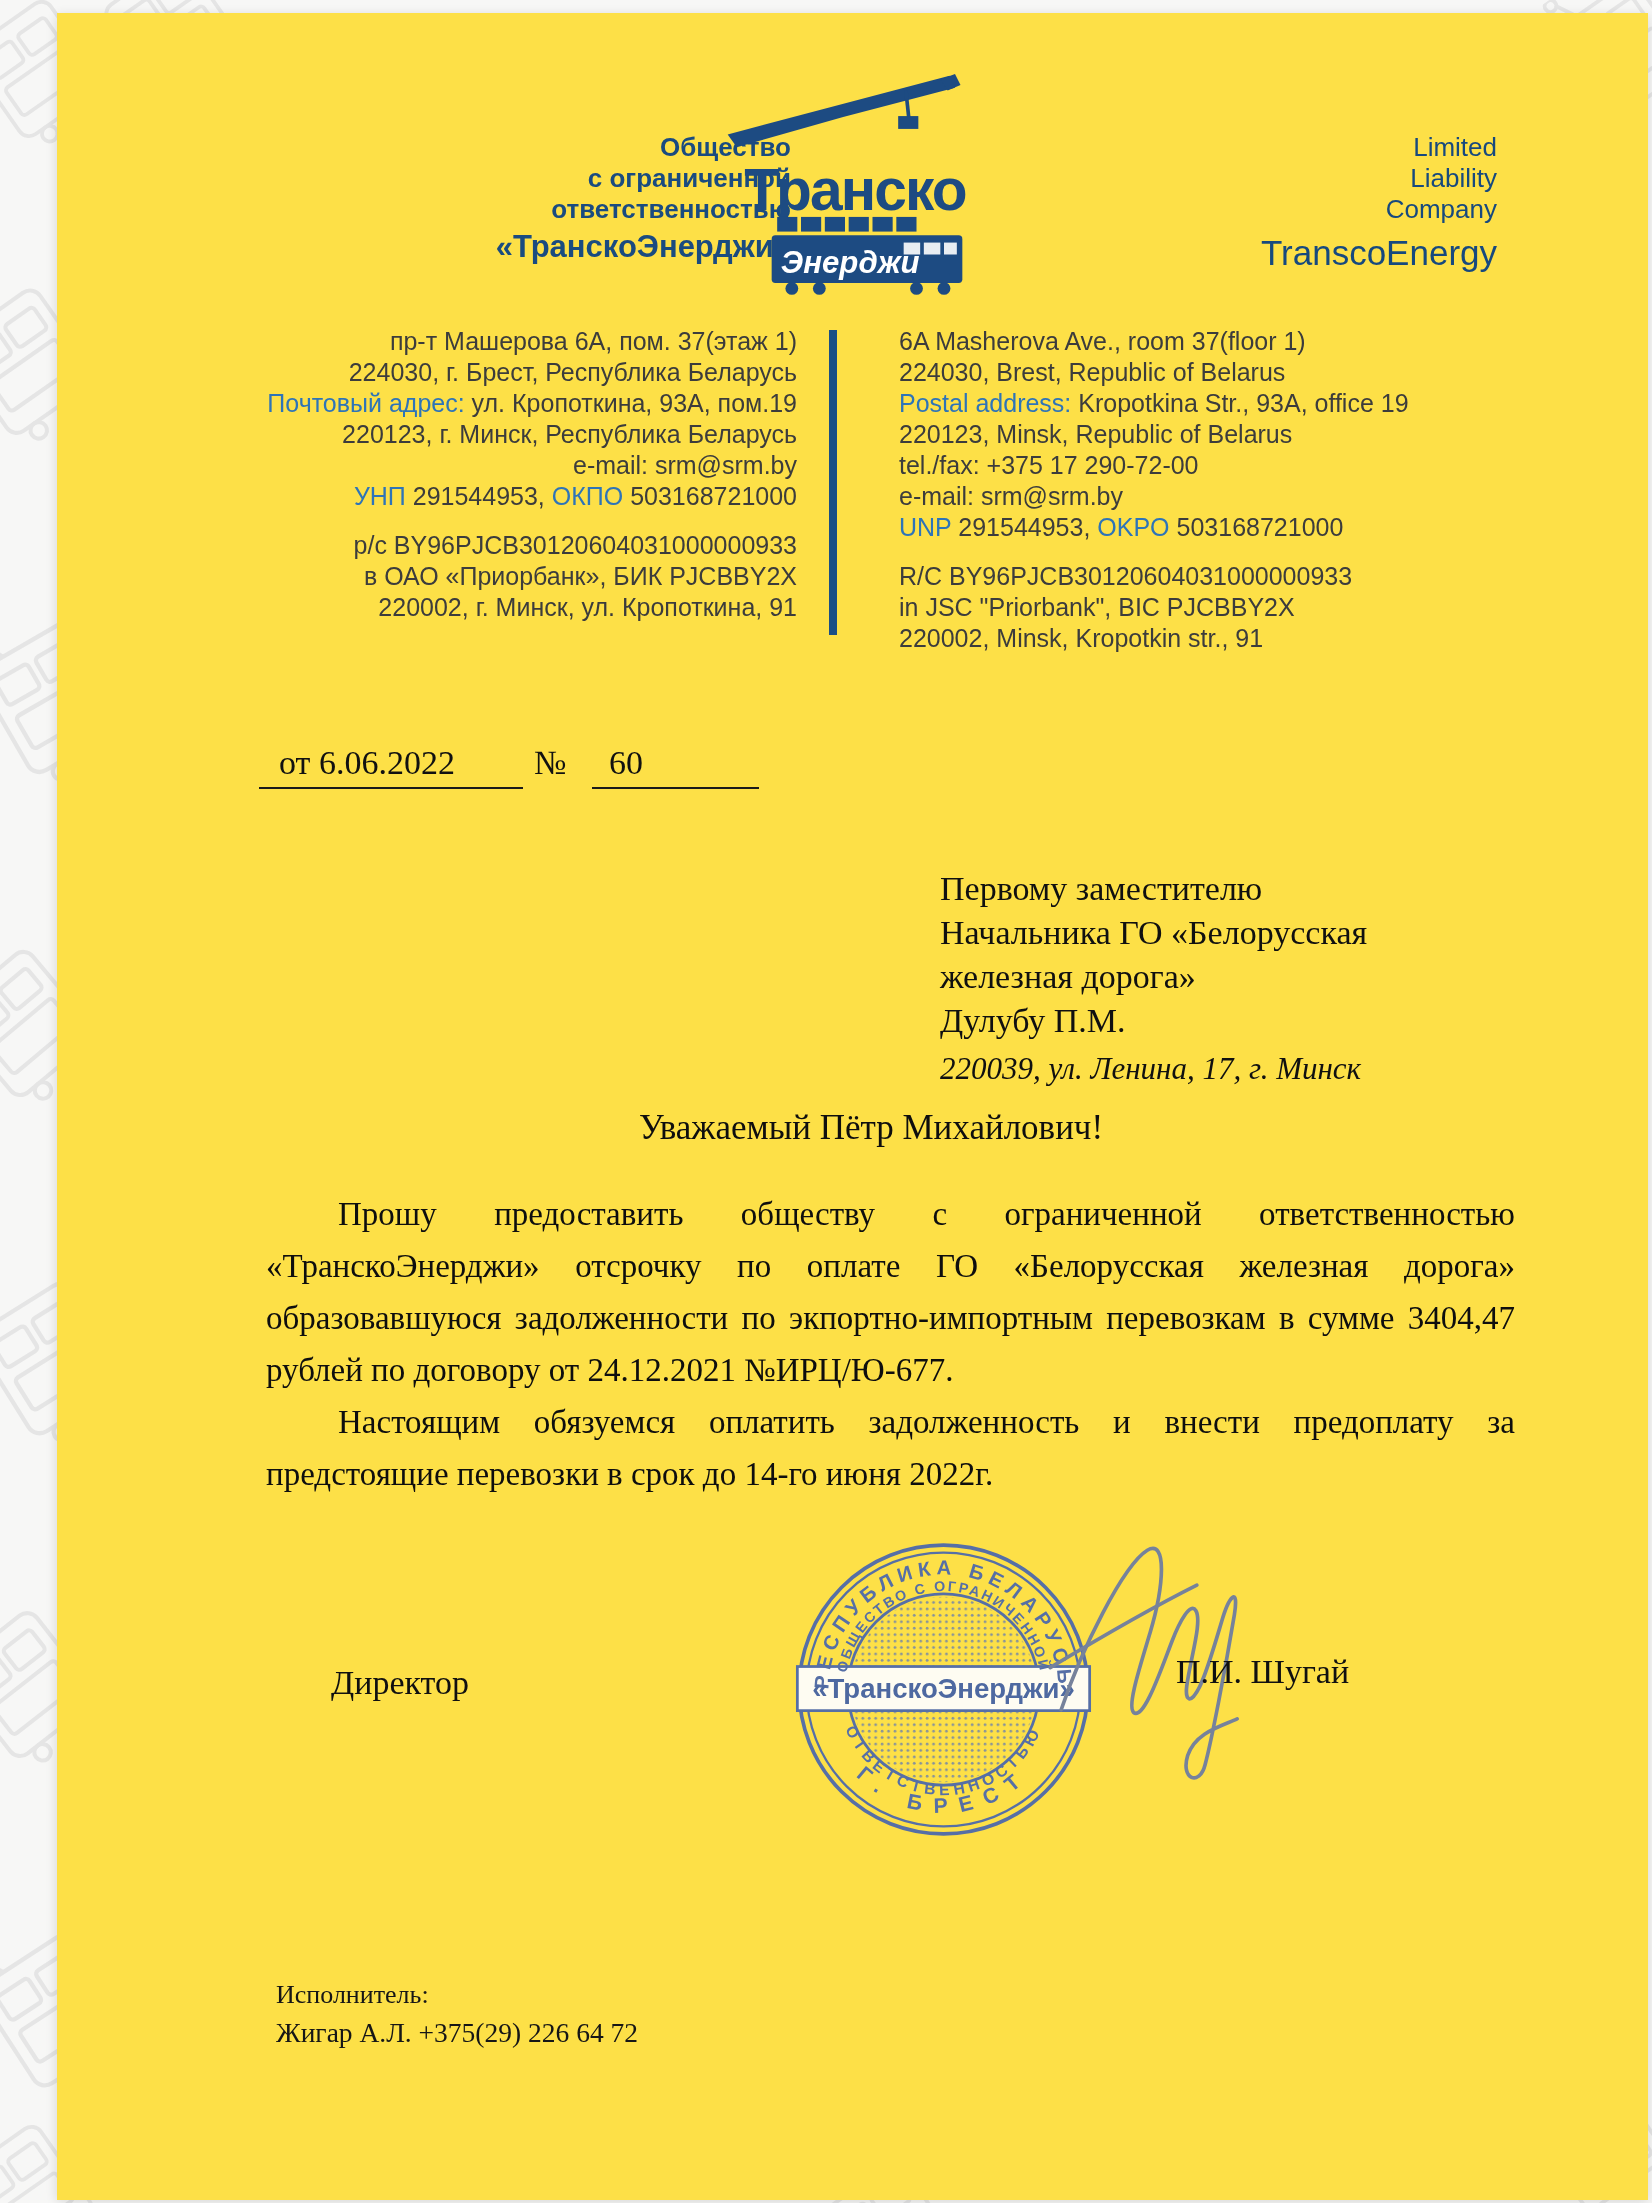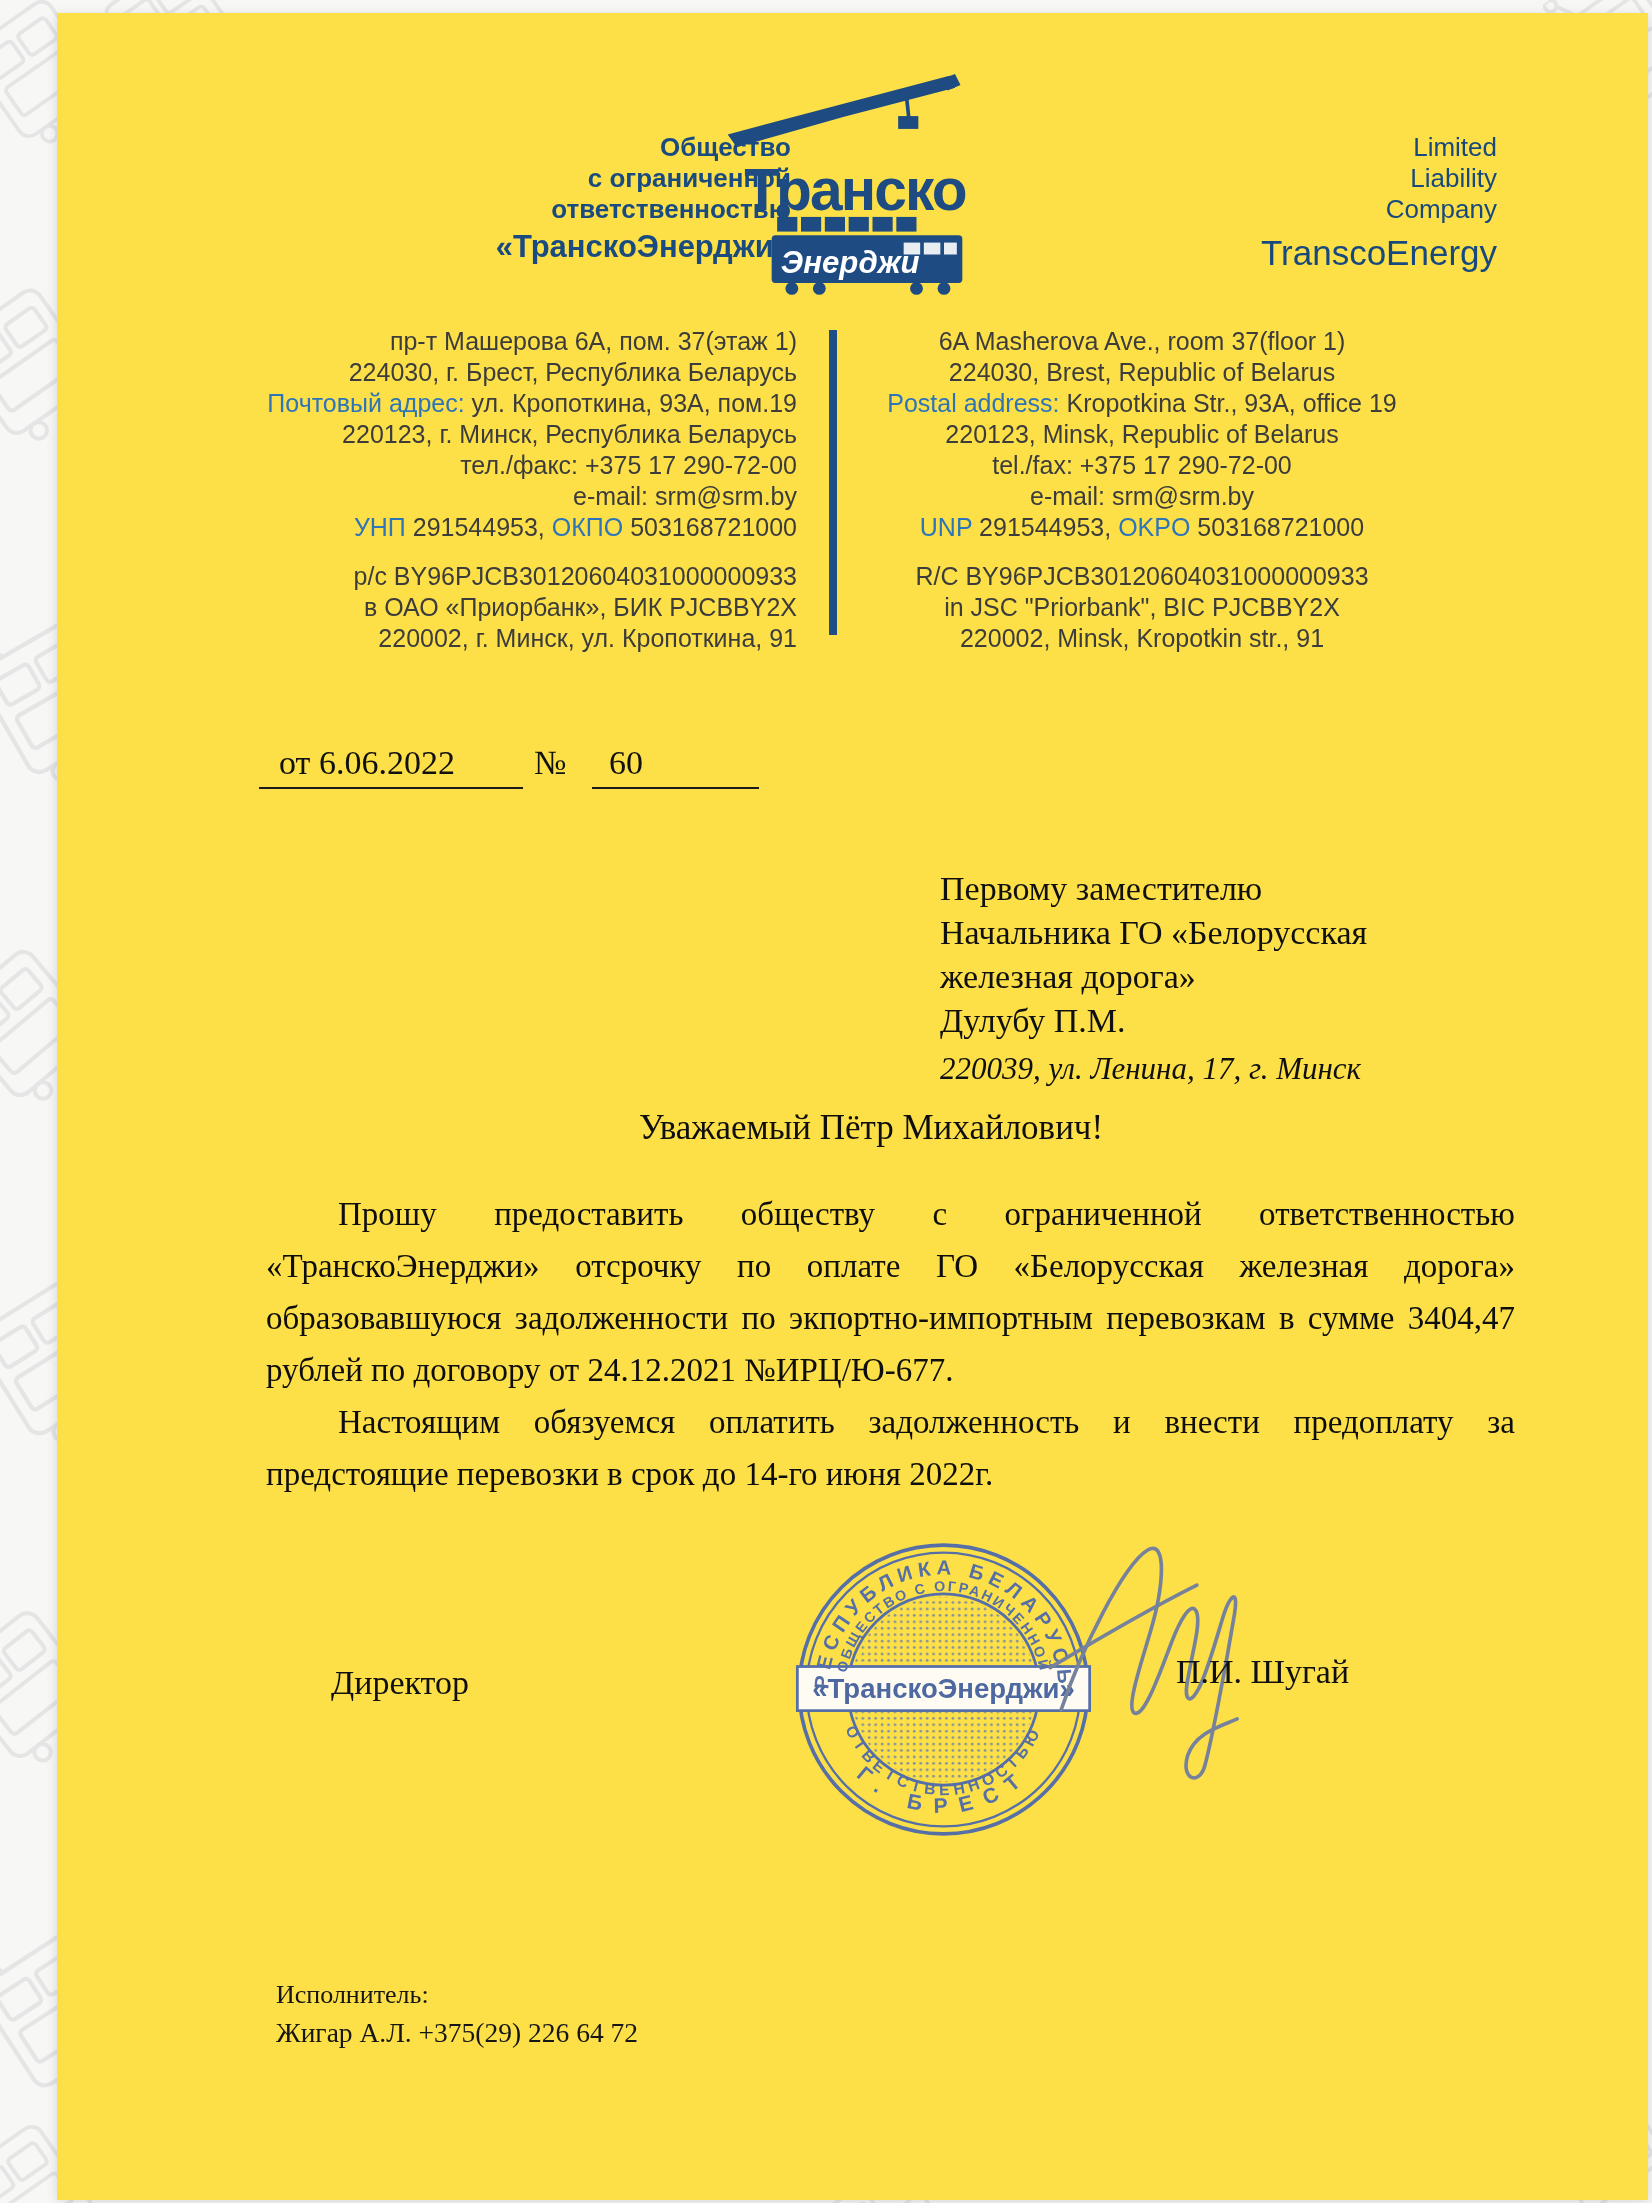--- a/index.html
+++ b/index.html
@@ -20,21 +20,21 @@
     color:#1a4b80;font-weight:bold;font-size:26px;line-height:31px;}
   .company-ru .bigname{font-size:31px;line-height:37px;margin-top:2.8px;}
   .company-en{left:962px;top:119px;width:478px;text-align:right;
     color:#17497e;font-weight:normal;font-size:26px;line-height:31px;}
   .company-en .bigname{font-size:35px;line-height:40px;margin-top:8px;}
   .logo-svg{left:667px;top:57px;}
   
   .contacts{font-size:25px;line-height:31px;color:#3c3c3c;}
   .contacts .accent{color:#2e74b8;}
   .contacts-ru{left:138px;top:313px;width:602px;text-align:right;}
-  .contacts-en{left:773px;top:313px;width:624px;text-align:center;}
+  .contacts-en{left:842px;top:313px;width:624px;text-align:left;}
   .bankblock{margin-top:18px;}
   .vdivider{left:772px;top:317px;width:8.3px;height:305px;background:#1b4f85;}
   
   .refline{left:202px;top:731px;font-family:"Liberation Serif",serif;
     font-size:34px;color:#111;}
   .refline .useg{display:inline-block;border-bottom:2.8px solid #1a1a1a;padding-bottom:4.6px;}
   .refline .u1{width:264px;padding-left:20px;box-sizing:border-box;}
   .refline .nsign{margin-left:11px;}
   .refline .u2{width:167px;margin-left:26px;padding-left:16.5px;box-sizing:border-box;}
   
@@ -158,21 +158,20 @@
     <div>Liability</div>
     <div>Company</div>
     <div class="bigname">TranscoEnergy</div>
   </div>
 
   <div class="abs contacts contacts-ru">
     <div>пр-т Машерова 6А, пом. 37(этаж 1)</div>
     <div>224030, г. Брест, Республика Беларусь</div>
     <div><span class="accent">Почтовый адрес:</span><span> ул. Кропоткина, 93А, пом.19</span></div>
     <div>220123, г. Минск, Республика Беларусь</div>
-    <div>тел./факс: +375 17 290-72-00</div>
     <div>e-mail: srm@srm.by</div>
     <div><span class="accent">УНП</span><span> 291544953, </span><span class="accent">ОКПО</span><span> 503168721000</span></div>
     <div class="bankblock">
       <div>р/с BY96PJCB30120604031000000933</div>
       <div>в ОАО «Приорбанк», БИК PJCBBY2X</div>
       <div>220002, г. Минск, ул. Кропоткина, 91</div>
     </div>
   </div>
 
   <div class="abs vdivider"></div>

